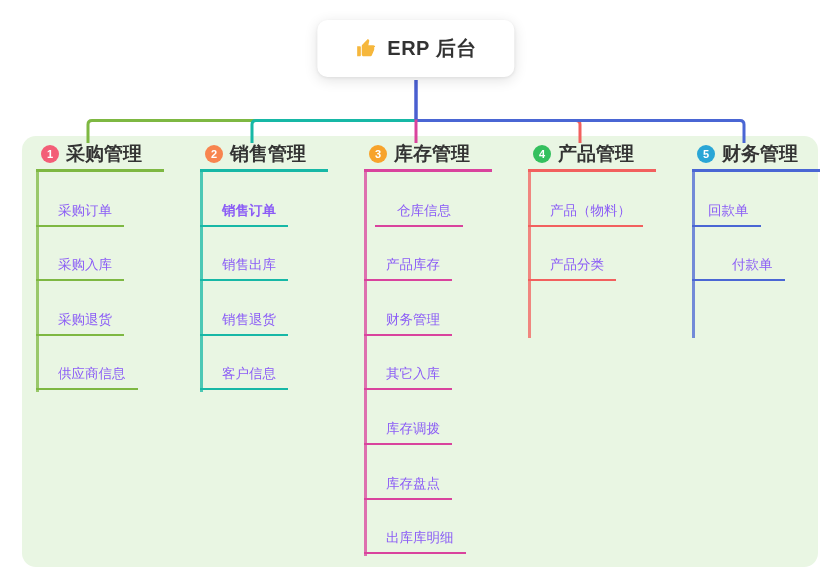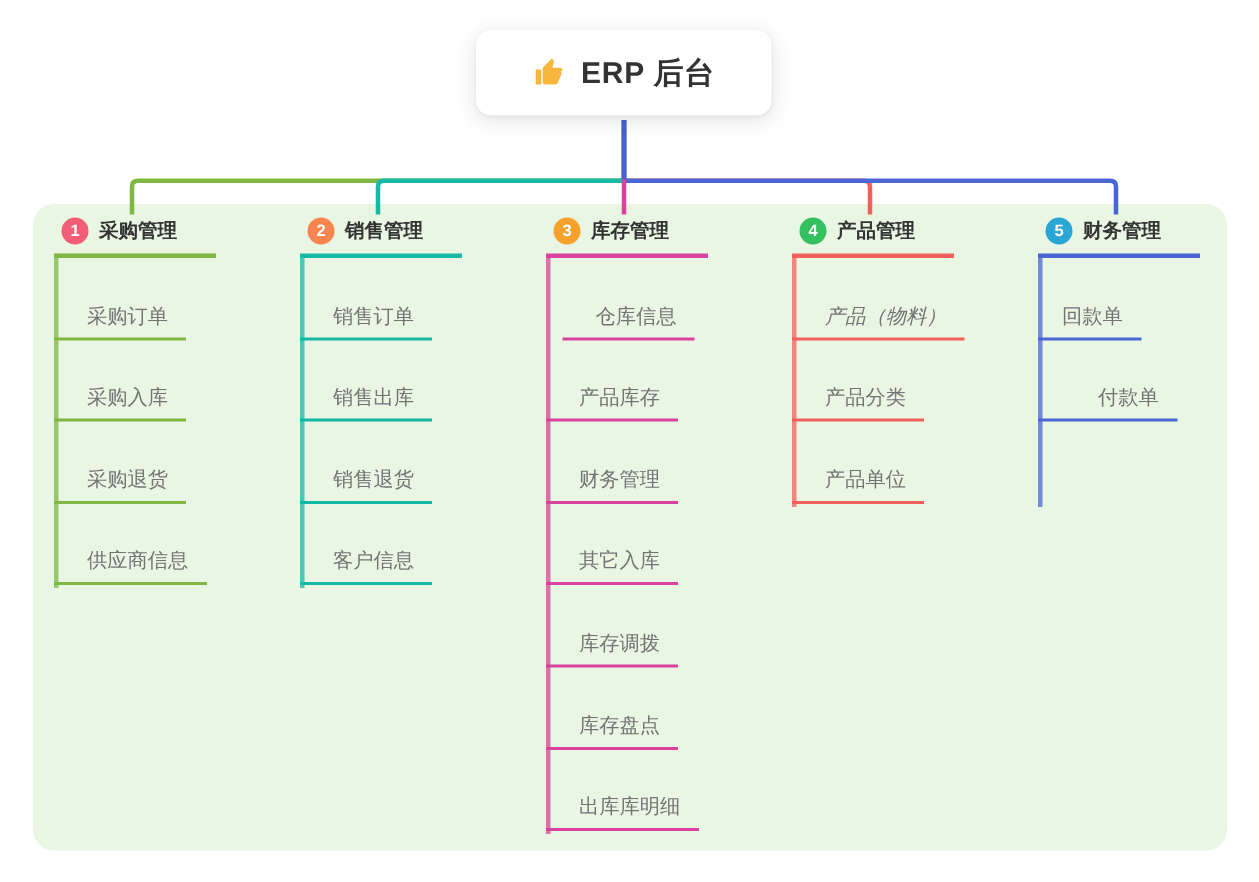--- a/index.html
+++ b/index.html
@@ -48,37 +48,37 @@
     padding:0 22px 6px 5px;
     border-bottom:3px solid #888;
     white-space:nowrap;
   }
   .badge{
     width:18px;height:18px;border-radius:50%;
     display:inline-flex;align-items:center;justify-content:center;
     color:#fff;font-size:11px;font-weight:bold;
     flex:0 0 auto;
   }
-  .branch-label{font-size:13px;font-weight:600;color:#333;}
+  .branch-label{font-size:19px;font-weight:600;color:#333;}
   .trunk{
     position:absolute;
     left:0;top:28px;
     width:2.5px;
     opacity:.75;
   }
   .children{display:flex;flex-direction:column;align-items:flex-start;}
   .child{
     box-sizing:border-box;
     height:54.6px;
     display:flex;align-items:flex-end;
     padding:0 12px 5px 22px;
     border-bottom:2px solid #888;
     white-space:nowrap;
   }
-  .child-label{font-size:13.5px;color:#737373;}
+  .child-label{font-size:13.5px;color:#8b5cf6;}
 </style>
 </head>
 <body>
 
 <div id="canvas">
   <div class="panel" style="background: rgb(233, 246, 227);"></div>
 
   <svg id="connectors" width="839" height="588" viewBox="0 0 839 588">
       <path d="M 416 120.5 L 92 120.5 Q 88 120.5 88 124.5 L 88 143" stroke="#7eb842" stroke-width="3" fill="none" stroke-linecap="butt"></path>
       <path d="M 416 120.5 L 256 120.5 Q 252 120.5 252 124.5 L 252 143" stroke="#17b8a6" stroke-width="3" fill="none" stroke-linecap="butt"></path>
@@ -123,21 +123,21 @@
   </div>
     </div>
 
     <div class="branch" style="left: 200px; top: 144px;">
       <div class="branch-header" style="border-bottom-color: rgb(23, 184, 166); min-width: 108px;">
         <span class="badge" style="background: rgb(248, 133, 79);">2</span>
         <span class="branch-label">销售管理</span>
       </div>
       <div class="trunk" style="background: rgb(23, 184, 166); height: 220.4px;"></div>
       <div class="children">
-    <div class="child" style="border-bottom-color: rgb(23, 184, 166); opacity: 1;">
+    <div class="child" style="border-bottom-color: rgb(23, 184, 166); opacity: 1; font-weight: bold;">
       <span class="child-label">销售订单</span>
     </div>
 
     <div class="child" style="border-bottom-color: rgb(23, 184, 166); opacity: 1;">
       <span class="child-label">销售出库</span>
     </div>
 
     <div class="child" style="border-bottom-color: rgb(23, 184, 166); opacity: 1; align-items: flex-end;">
       <span class="child-label">销售退货</span>
     </div>
@@ -185,31 +185,28 @@
   </div>
     </div>
 
     <div class="branch" style="left: 528px; top: 144px;">
       <div class="branch-header" style="border-bottom-color: rgb(242, 96, 94); min-width: 108px;">
         <span class="badge" style="background: rgb(52, 192, 94);">4</span>
         <span class="branch-label">产品管理</span>
       </div>
       <div class="trunk" style="background: rgb(242, 96, 94); height: 165.8px;"></div>
       <div class="children">
-    <div class="child" style="border-bottom-color: rgb(242, 96, 94); opacity: 1; font-style: italic;">
+    <div class="child" style="border-bottom-color: rgb(242, 96, 94); opacity: 1;">
       <span class="child-label">产品（物料）</span>
     </div>
 
     <div class="child" style="border-bottom-color: rgb(242, 96, 94); opacity: 1;">
       <span class="child-label">产品分类</span>
     </div>
 
-    <div class="child" style="border-bottom-color: rgb(242, 96, 94); opacity: 1;">
-      <span class="child-label">产品单位</span>
-    </div>
   </div>
     </div>
 
     <div class="branch" style="left: 692px; top: 144px;">
       <div class="branch-header" style="border-bottom-color: rgb(74, 102, 212); min-width: 108px;">
         <span class="badge" style="background: rgb(42, 166, 214);">5</span>
         <span class="branch-label">财务管理</span>
       </div>
       <div class="trunk" style="background: rgb(74, 102, 212); height: 165.8px;"></div>
       <div class="children">

